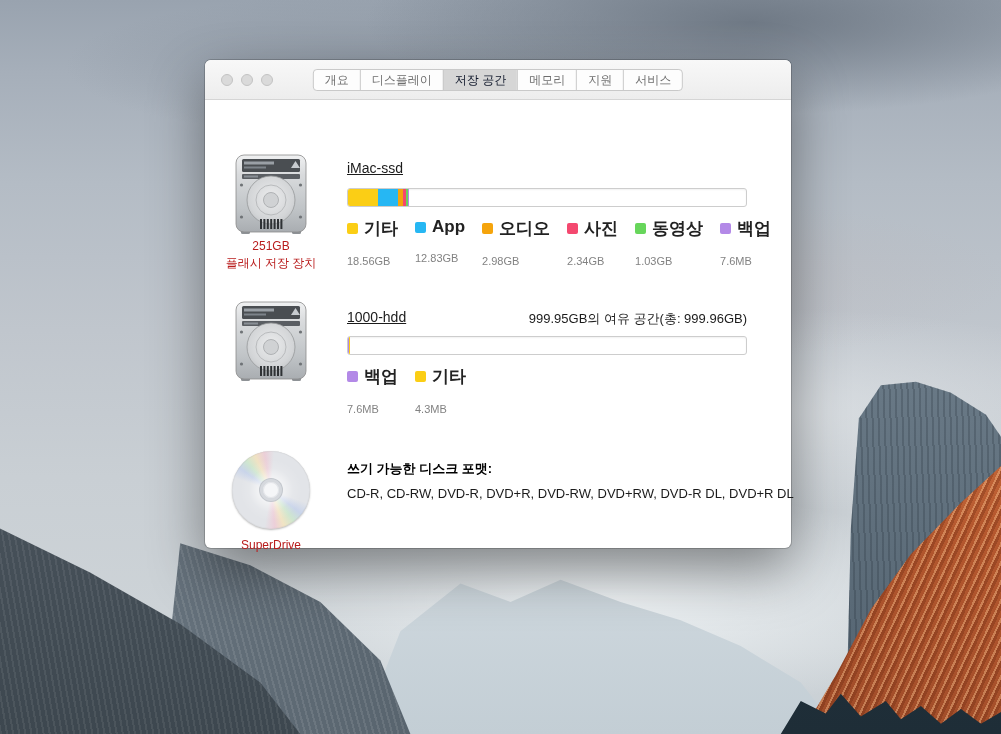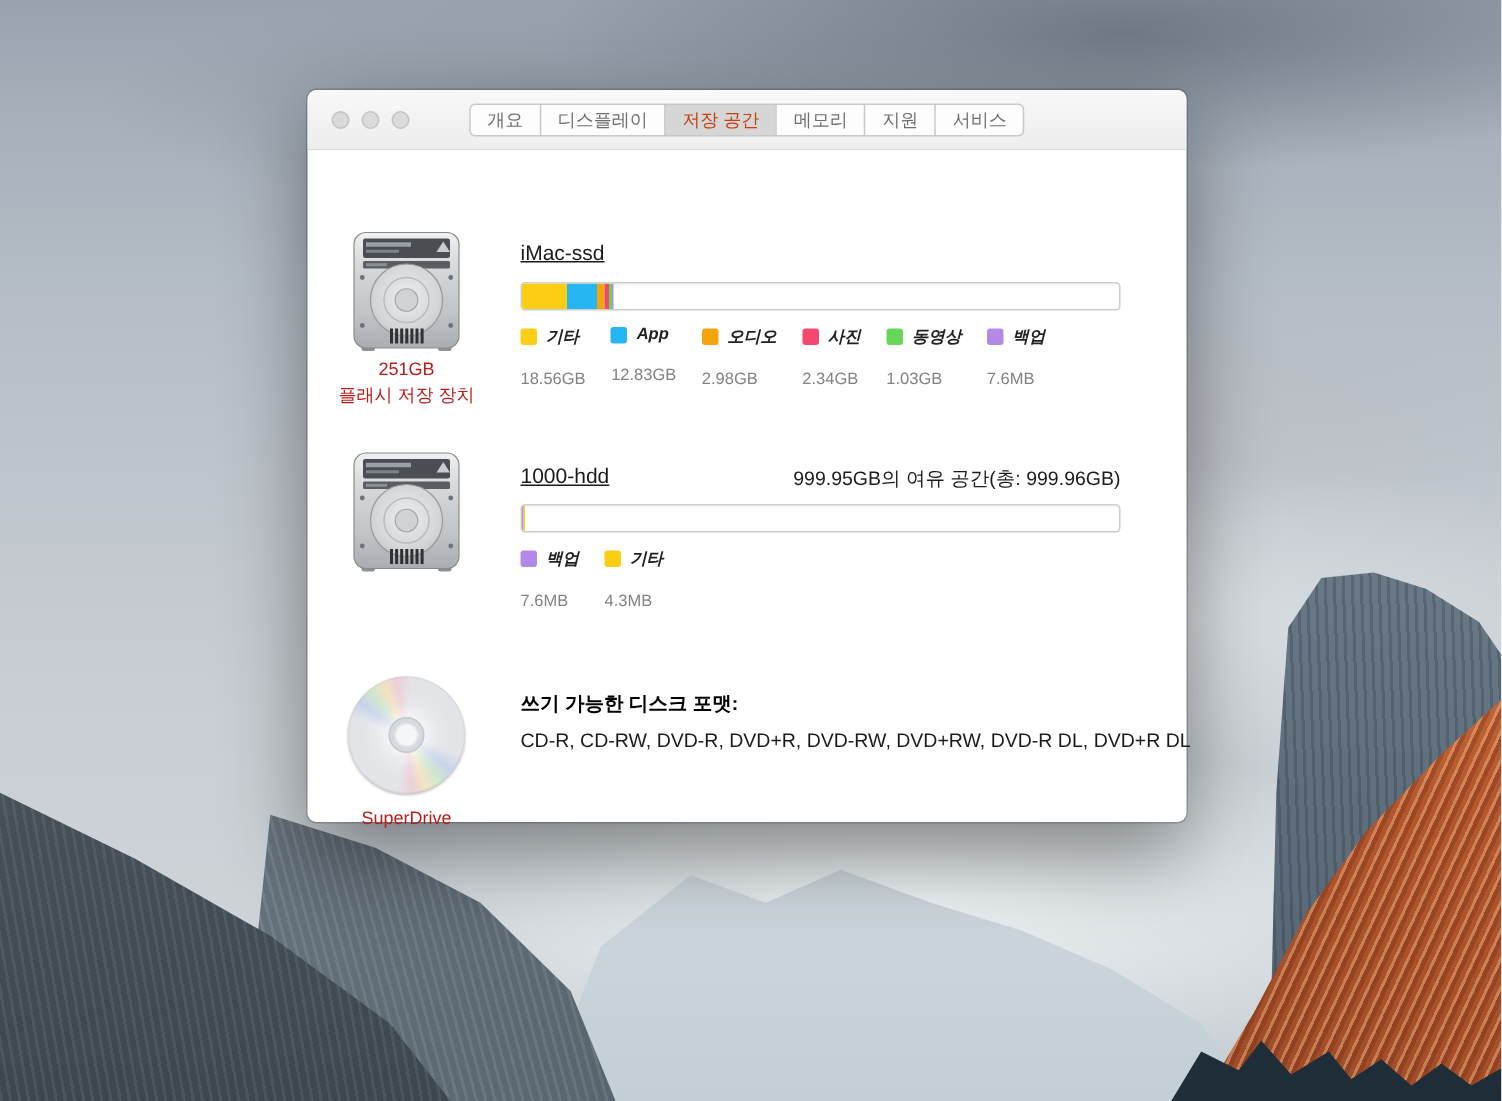--- a/index.html
+++ b/index.html
@@ -50,38 +50,38 @@
     background:#ffffff;box-shadow:0 0 0 1px rgba(0,0,0,.18),0 22px 55px rgba(0,0,0,.42);}
   .titlebar{position:absolute;left:0;top:0;right:0;height:39px;border-radius:6px 6px 0 0;
     background:linear-gradient(180deg,#f8f8f8,#ededed);border-bottom:1px solid #d5d5d5;}
   .lights{position:absolute;left:16px;top:14px;display:flex;gap:8px;}
   .light{width:12px;height:12px;border-radius:50%;background:#dadada;border:1px solid #c3c3c3;box-sizing:border-box;}
   .tabs{position:absolute;left:50%;top:9px;transform:translateX(-50%);display:flex;
     border:1px solid #c9c9c9;border-radius:4px;overflow:hidden;background:#fdfdfd;}
   .tab{font-size:12px;line-height:20px;height:20px;padding:0 11px;color:#6e6e6e;white-space:nowrap;
     border-left:1px solid #c9c9c9;cursor:default;}
   .tab:first-child{border-left:none;}
-  .tab.selected{background:#d6d6d6;color:#c2410c;}
+  .tab.selected{background:#d6d6d6;color:#0f172a;}
 
   .content{position:absolute;left:0;top:40px;right:0;bottom:0;}
 
   .icon-col{position:absolute;left:0;width:132px;text-align:center;}
   .hd-icon{display:inline-block;}
   .caption{position:absolute;left:0;width:132px;text-align:center;font-size:12px;line-height:17px;color:#b91c1c;}
 
   .disk-name{position:absolute;left:142px;font-size:14px;color:#1b1b1b;text-decoration:underline;}
   .free-text{position:absolute;right:44px;font-size:13px;color:#1b1b1b;}
   .bar{position:absolute;left:142px;width:398px;height:17px;border:1px solid #cdcdcd;border-radius:3px;
     background:#fff;overflow:hidden;display:flex;box-shadow:inset 0 1px 2px rgba(0,0,0,.06);}
   .seg{height:100%;flex:0 0 auto;}
   .legend{position:absolute;left:142px;display:flex;}
   .legend-item{margin-right:17px;}
   .legend-top{display:flex;align-items:center;}
   .swatch{width:11px;height:11px;border-radius:2px;margin-right:6px;flex:0 0 auto;}
-  .legend-label{font-size:11px;font-weight:bold;color:#222;white-space:nowrap;font-style:italic;}
+  .legend-label{font-size:17px;font-weight:bold;color:#222;white-space:nowrap;}
   .legend-value{font-size:11px;color:#828282;margin-top:15px;}
 
   .formats-title{position:absolute;left:142px;font-size:13px;font-weight:bold;color:#000000;}
   .formats-line{position:absolute;left:142px;font-size:13px;color:#1b1b1b;white-space:nowrap;}
 
   
   .cd{position:absolute;width:78px;height:78px;border-radius:50%;
     background:
       conic-gradient(from 20deg,
         #e2e4e8 0deg,#e2e4e8 90deg,#c9d4ea 108deg,#cfe6cf 124deg,#f1e4c4 140deg,#eccfd9 154deg,

